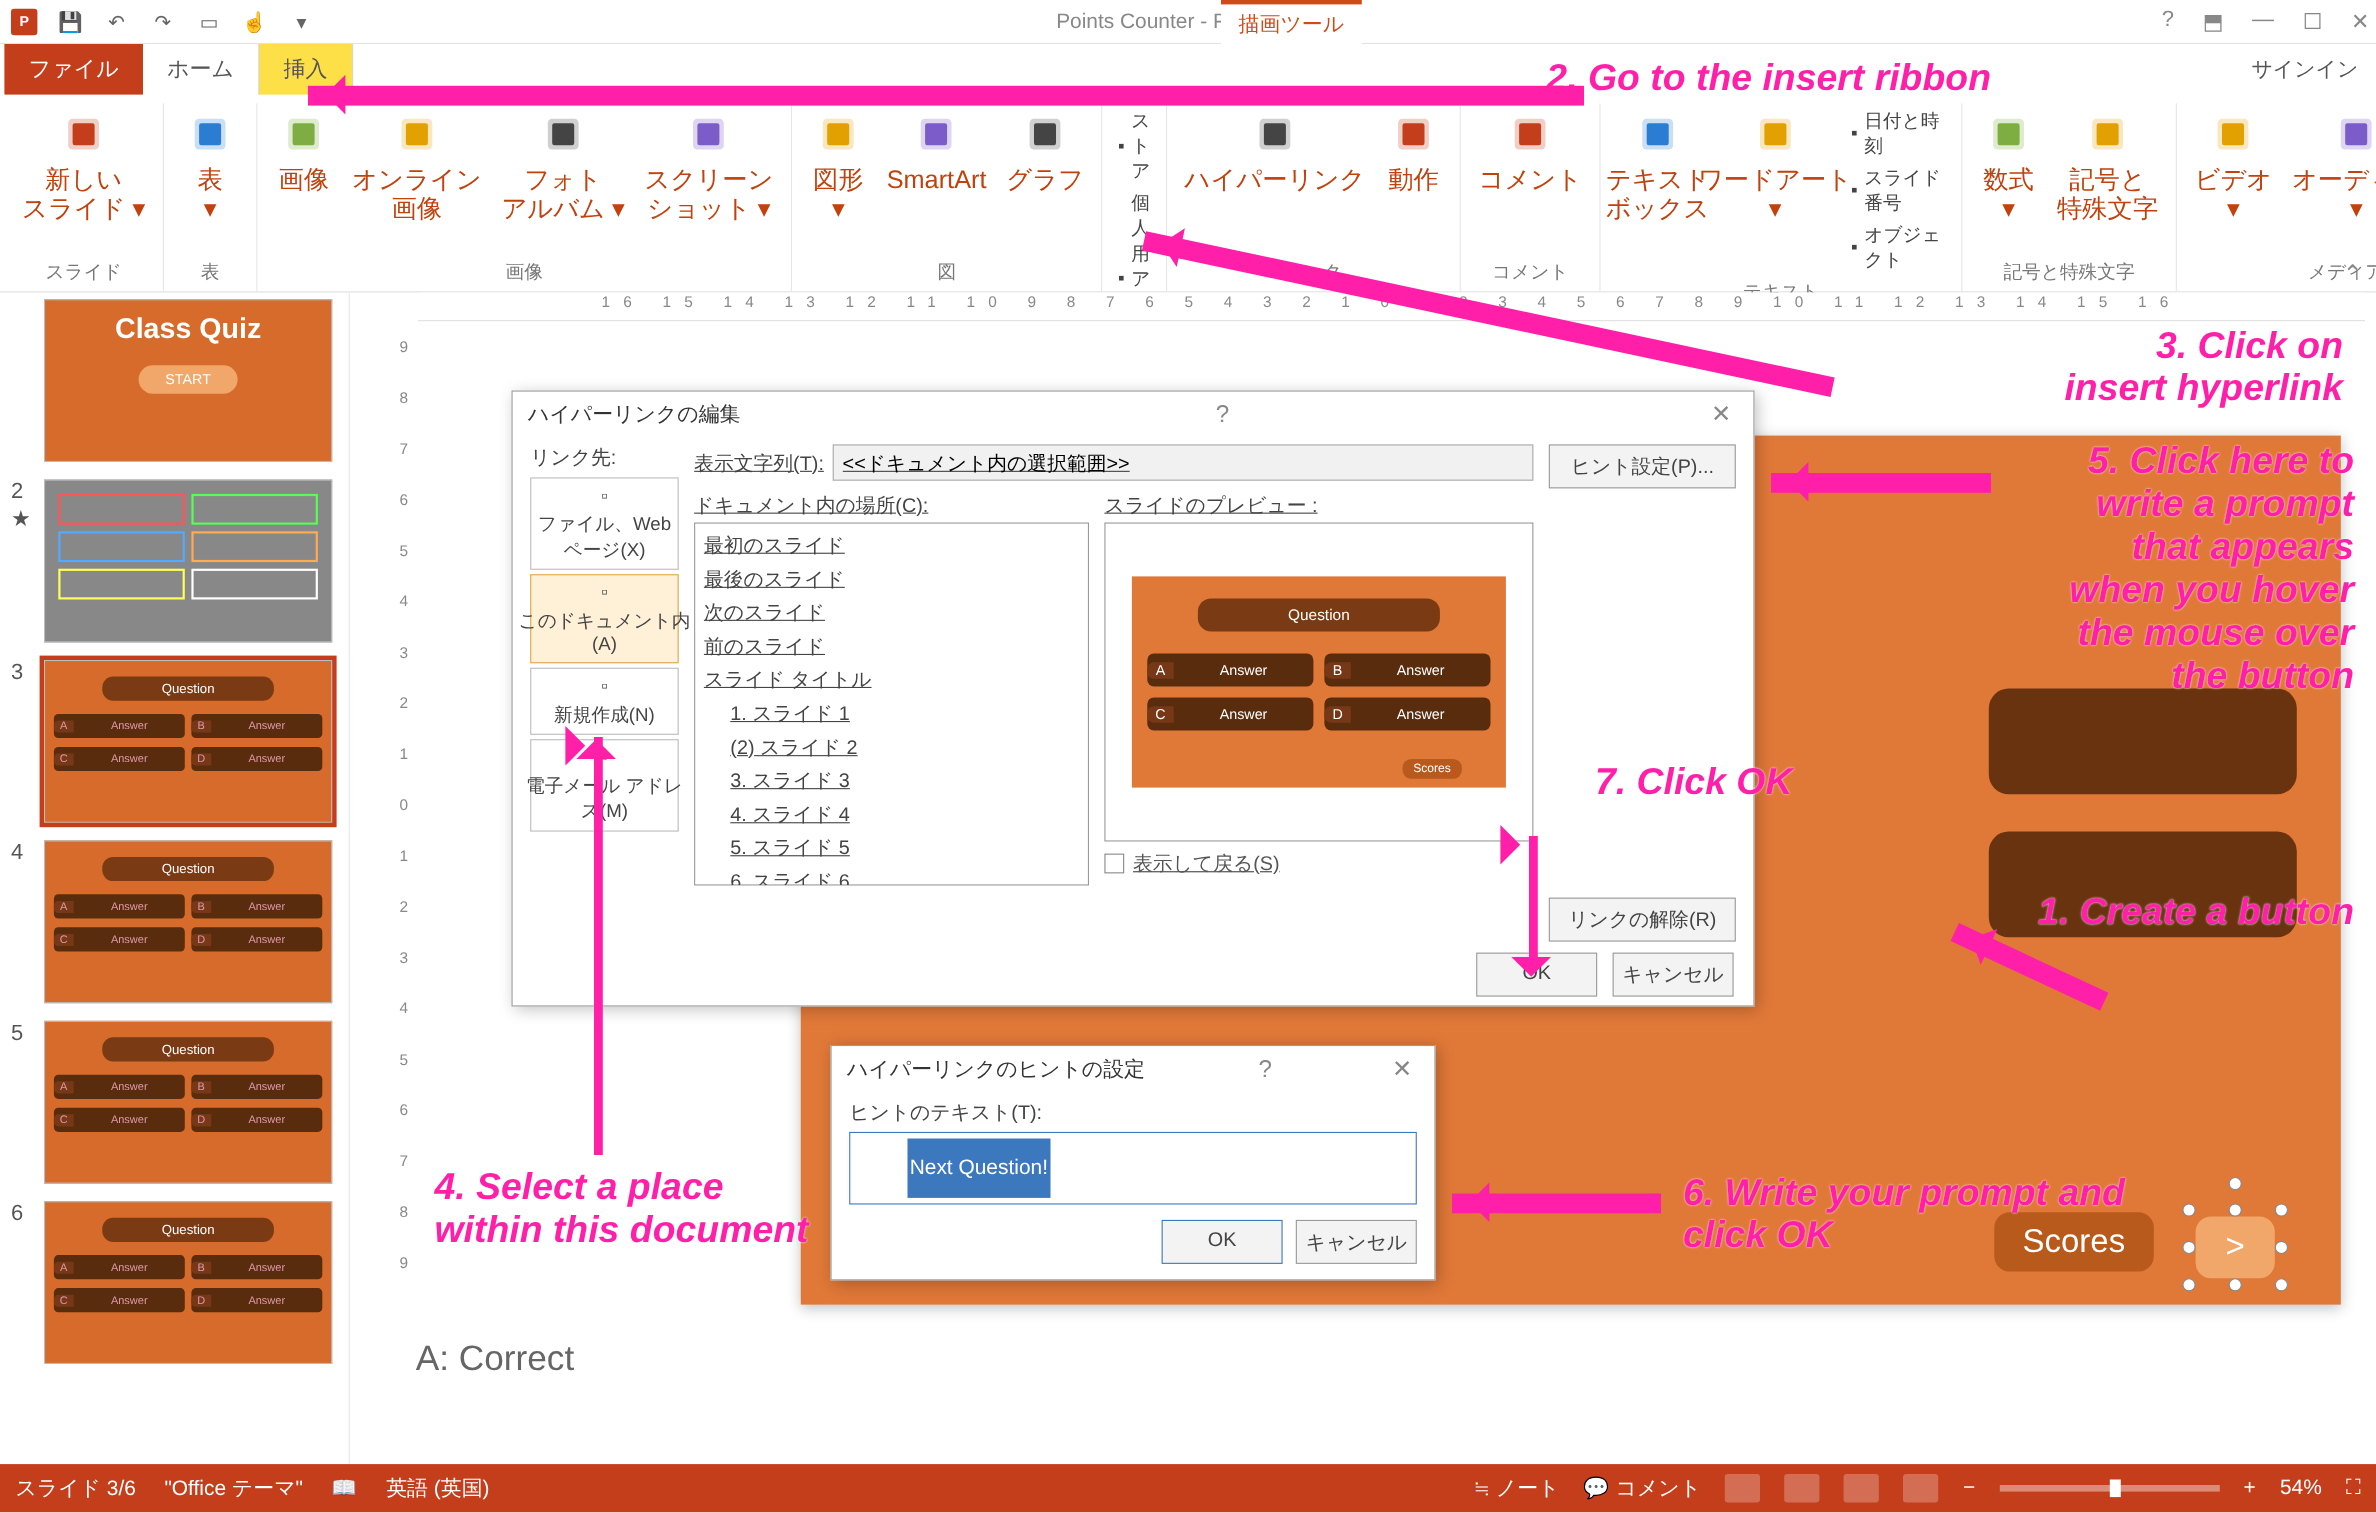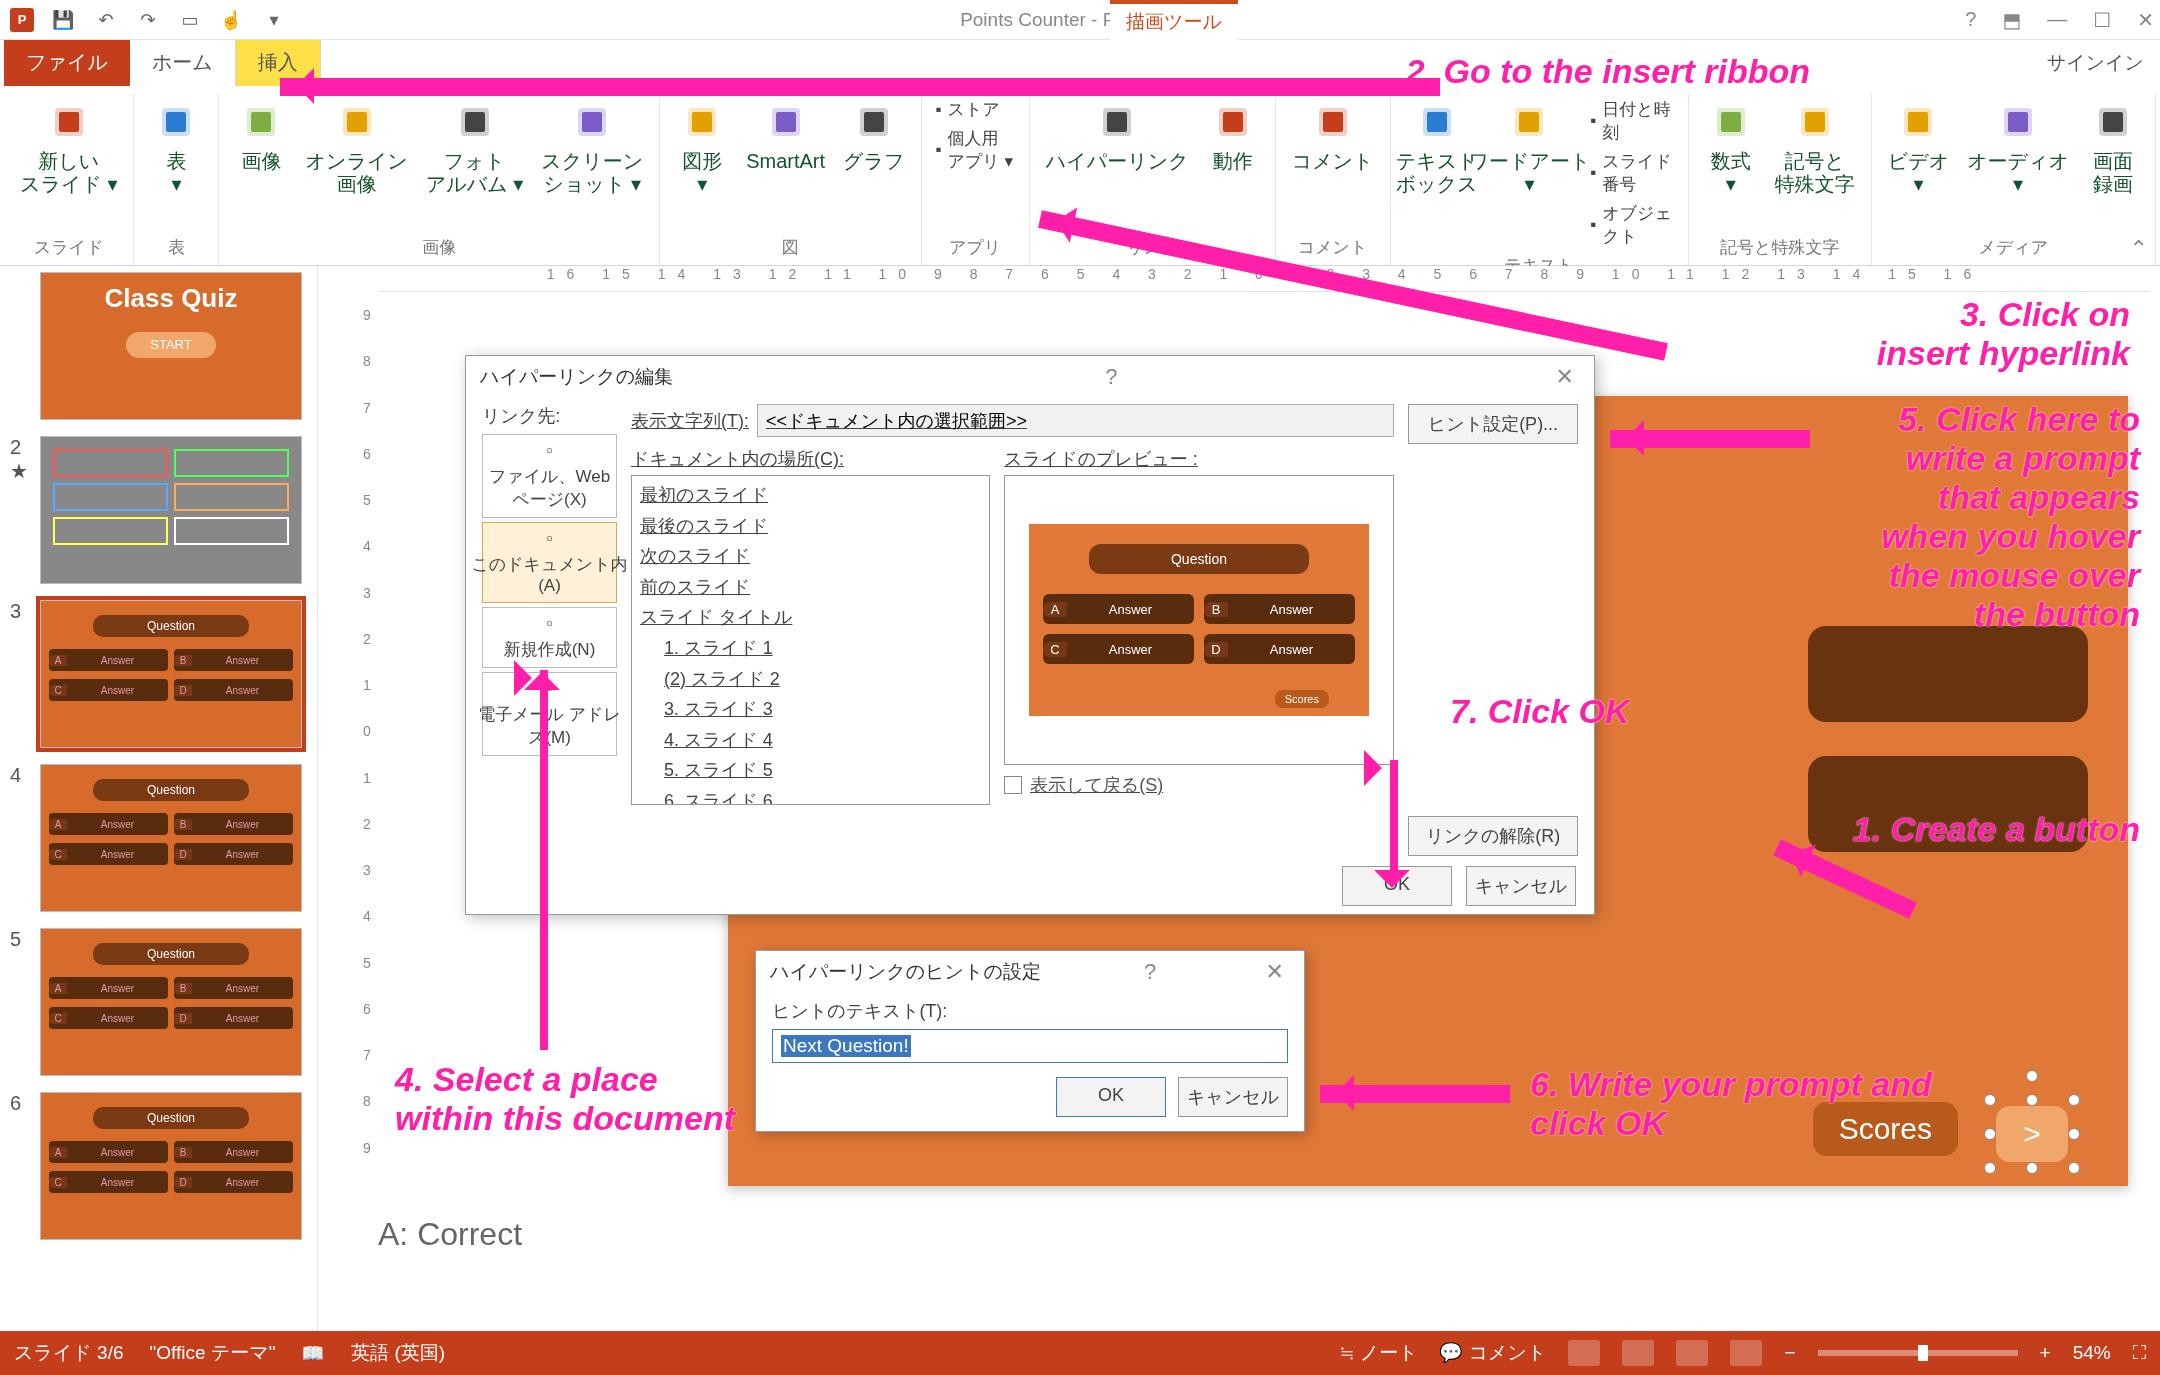--- a/index.html
+++ b/index.html
@@ -20,21 +20,21 @@
 .ribtabs .tab.active { border:1px solid #d5d5d5; border-bottom:none; background:#fde047; }
 .ribtabs .signin { margin-left:auto; padding:10px 16px; font-size:19px; color:#555; }
 
 
 .ribbon { height:180px; border-bottom:1px solid #d5d5d5; display:flex; padding:8px 4px 0; }
 .rgroup { border-right:1px solid #e6e6e6; padding:2px 10px 0; display:flex; flex-direction:column; }
 .rgroup .buttons { display:flex; gap:6px; flex:1; }
 .rgroup .glabel { text-align:center; font-size:17px; color:#777; padding:4px 0 6px; }
 .rbtn { display:flex; flex-direction:column; align-items:center; justify-content:flex-start; gap:6px; min-width:64px; padding:4px 6px; }
 .rbtn .ricon { width:44px; height:44px; display:flex; align-items:center; justify-content:center; }
-.rbtn .rlabel { font-size:20px; text-align:center; line-height:1.15; color:#14532d; white-space:pre; }
+.rbtn .rlabel { font-size:23px; text-align:center; line-height:1.15; color:#c2410c; white-space:pre; }
 .rside { display:flex; flex-direction:column; gap:2px; font-size:17px; }
 .rside .row { display:flex; align-items:center; gap:6px; padding:2px 4px; }
 .ribbon-collapse { position:absolute; right:12px; top:236px; font-size:22px; color:#888; }
 
 
 .slidepanel { position:absolute; left:0; top:266px; bottom:44px; width:318px; background:#fff; border-right:1px solid #e3e3e3; overflow:hidden; padding:6px 10px; }
 .thumbwrap { display:flex; gap:8px; margin-bottom:16px; }
 .thumbwrap .num { font-size:20px; color:#555; width:22px; }
 .thumb { width:262px; height:148px; border:1px solid #bbb; background:#d66b2b; position:relative; }
 .thumb.sel { outline:4px solid #c43e1c; }
@@ -91,21 +91,21 @@
 .rcol { width:170px; display:flex; flex-direction:column; gap:6px; }
 .dlgbtn { border:1px solid #999; background:#f3f3f3; padding:7px 0; text-align:center; font-size:18px; }
 .dlg1 .footer { display:flex; justify-content:flex-end; gap:14px; padding:0 18px 14px; }
 .dlg1 .footer .dlgbtn { width:110px; }
 .chk { display:flex; align-items:center; gap:8px; font-size:18px; color:#555; }
 .chk .box { width:18px; height:18px; border:1px solid #888; }
 
 .dlg2 { left:755px; top:950px; width:550px; }
 .dlg2 .body2 { padding:6px 16px 14px; }
 .dlg2 .lbl { font-size:18px; margin-bottom:6px; }
-.dlg2 .val { background:#3b78bd; color:#fff; display:inline-block; padding:0 2px; }
+.dlg2 .val { background:#3b78bd; color:#fff; display:inline-block; padding:16px 2px;margin-left:44px; }
 .dlg2 .foot { display:flex; justify-content:flex-end; gap:12px; margin-top:14px; }
 .dlg2 .foot .dlgbtn { width:110px; }
 
 
 .ann { position:absolute; color:#ff1fa8; font-weight:700; font-size:34px; text-shadow:0 0 2px #fff; font-style:italic; pointer-events:none; }
 .arrow { position:absolute; height:18px; background:linear-gradient(90deg,#ff1fa8,#ff1fa8); pointer-events:none; }
 .arrow::after { content:""; position:absolute; right:-2px; top:-10px; border:18px solid transparent; border-left-color:#ff1fa8; }
 .arrow.rev::after { right:auto; left:-2px; border-left-color:transparent; border-right-color:#ff1fa8; }
 svg.icon { width:40px; height:40px; }
 </style>

